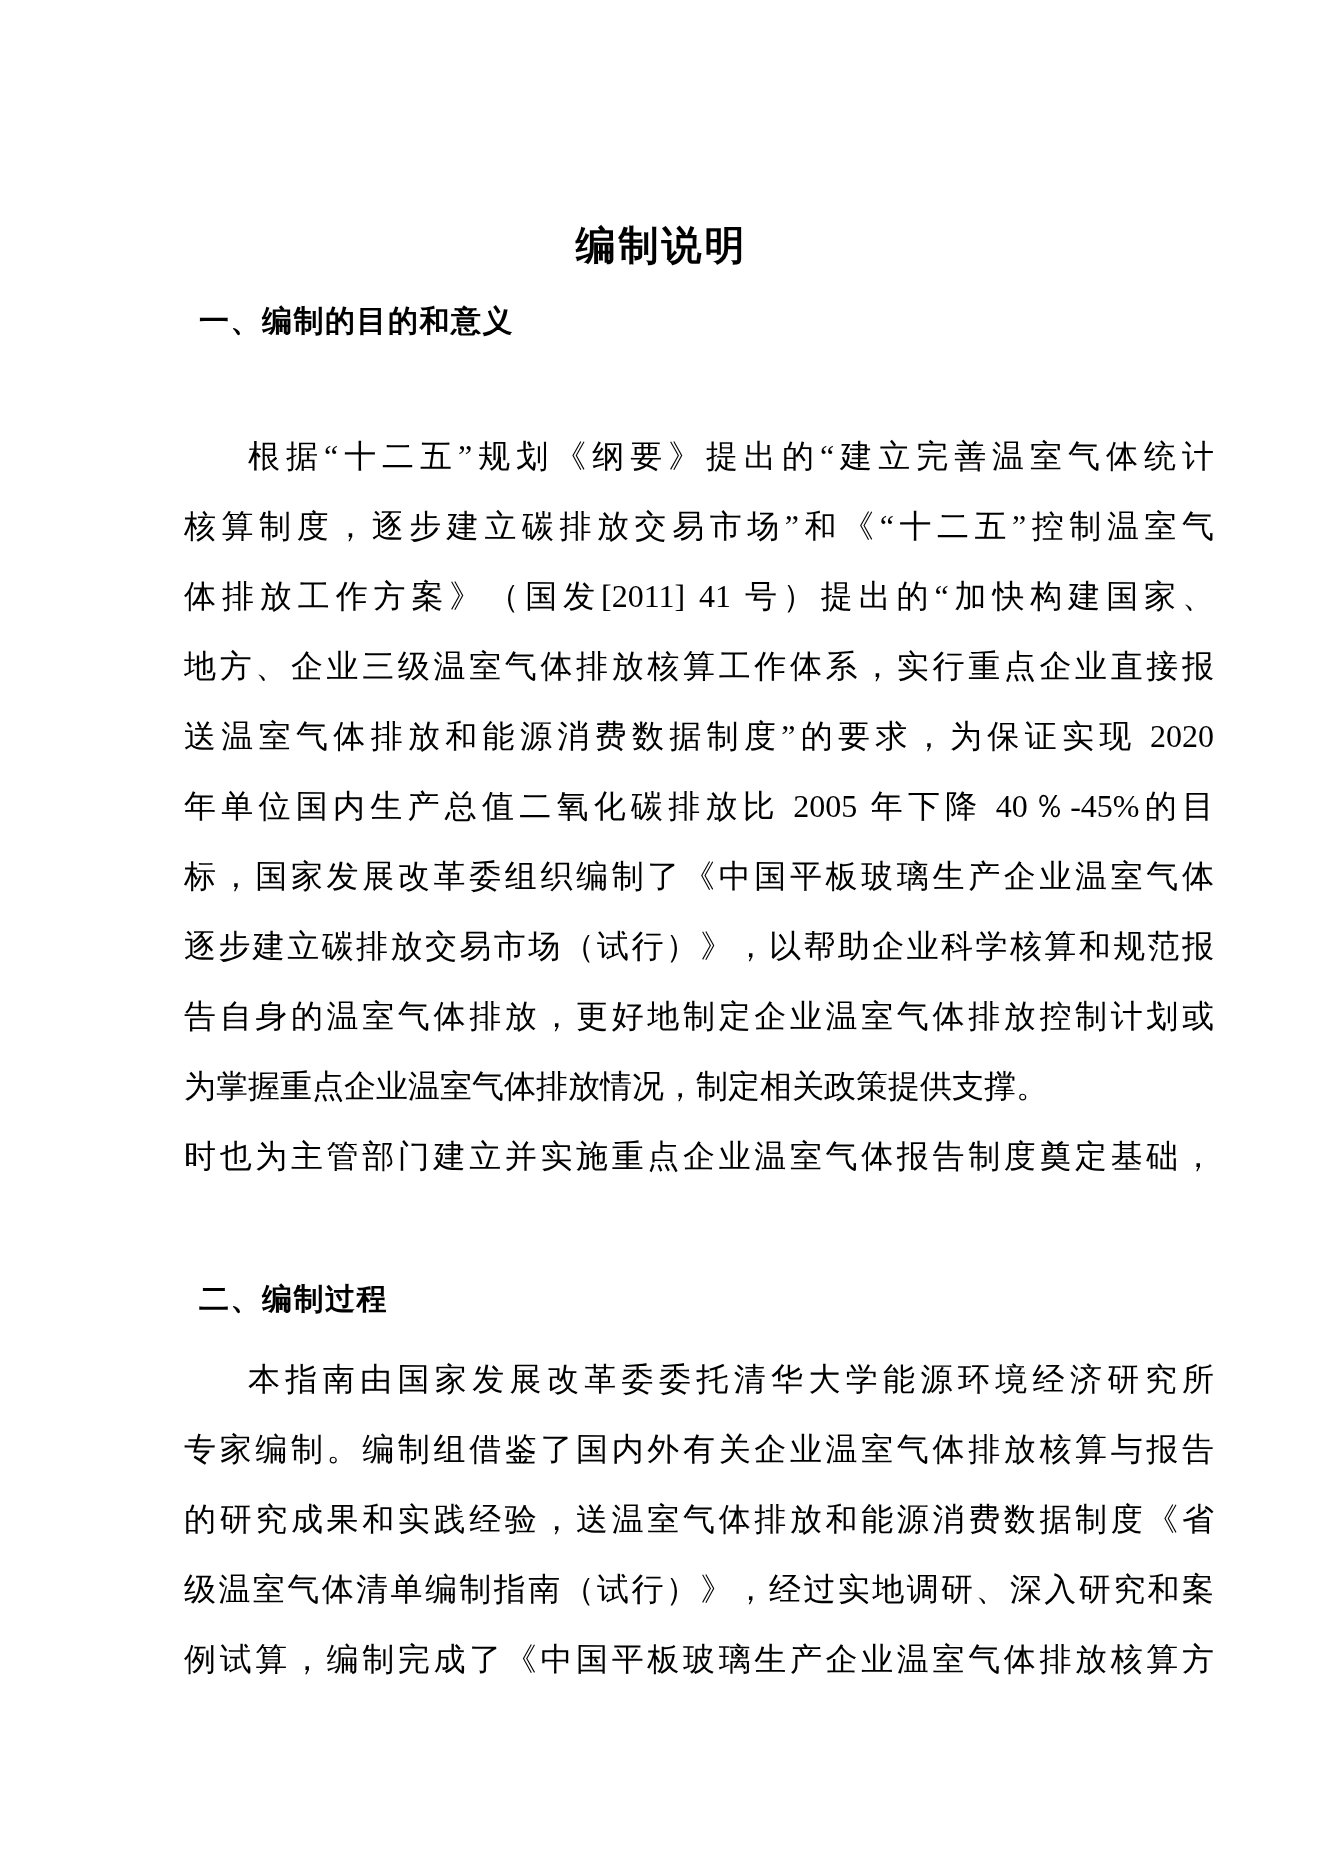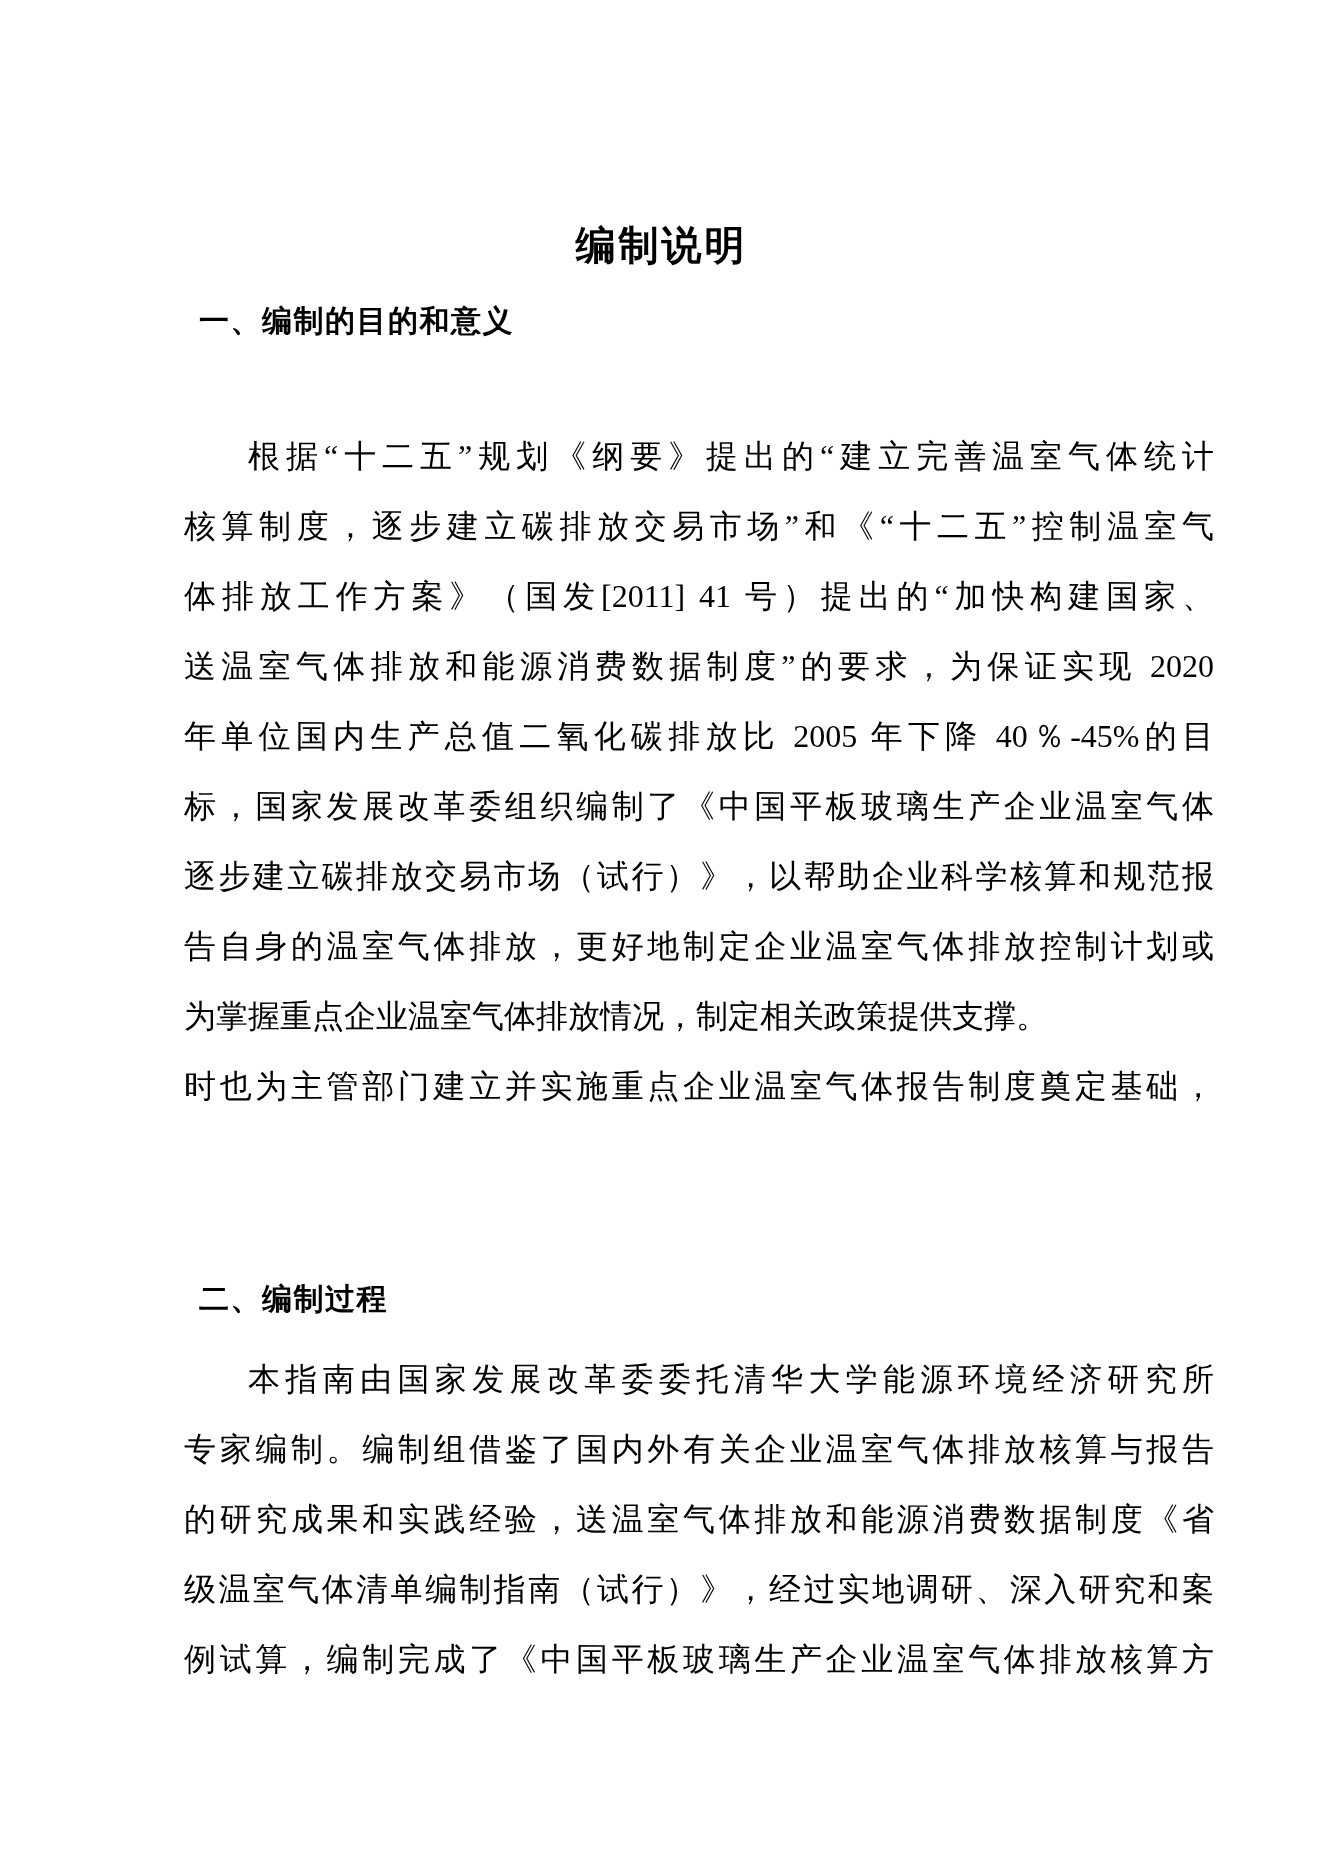--- a/index.html
+++ b/index.html
@@ -73,20 +73,21 @@
 <div class="page">
 
   <h1 class="doc-title">编制说明</h1>
 
   <h2 class="sec-heading h1">一、编制的目的和意义</h2>
 
   <div class="para p1">
     <div class="line indent">根据“十二五”规划《纲要》提出的“建立完善温室气体统计</div>
     <div class="line">核算制度，逐步建立碳排放交易市场”和《“十二五”控制温室气</div>
     <div class="line">体排放工作方案》（国发[2011] 41 号）提出的“加快构建国家、</div>
+    <div class="line">地方、企业三级温室气体排放核算工作体系，实行重点企业直接报</div>
     <div class="line">送温室气体排放和能源消费数据制度”的要求，为保证实现 2020</div>
     <div class="line">年单位国内生产总值二氧化碳排放比 2005 年下降 40％-45%的目</div>
     <div class="line">标，国家发展改革委组织编制了《中国平板玻璃生产企业温室气体</div>
     <div class="line">逐步建立碳排放交易市场（试行）》，以帮助企业科学核算和规范报</div>
     <div class="line">告自身的温室气体排放，更好地制定企业温室气体排放控制计划或</div>
     <div class="line lastline">为掌握重点企业温室气体排放情况，制定相关政策提供支撑。</div>
     <div class="line">时也为主管部门建立并实施重点企业温室气体报告制度奠定基础，</div>
   </div>
 
   <h2 class="sec-heading h2">二、编制过程</h2>

